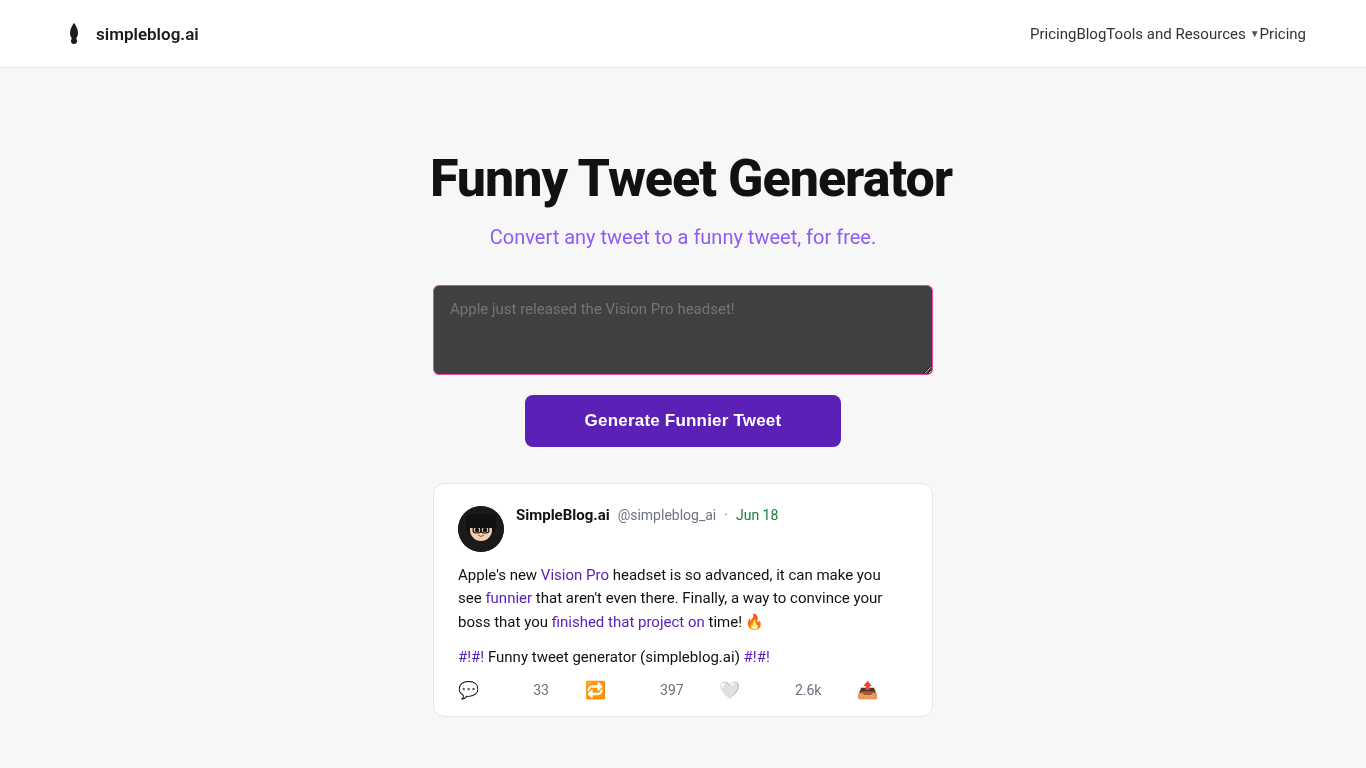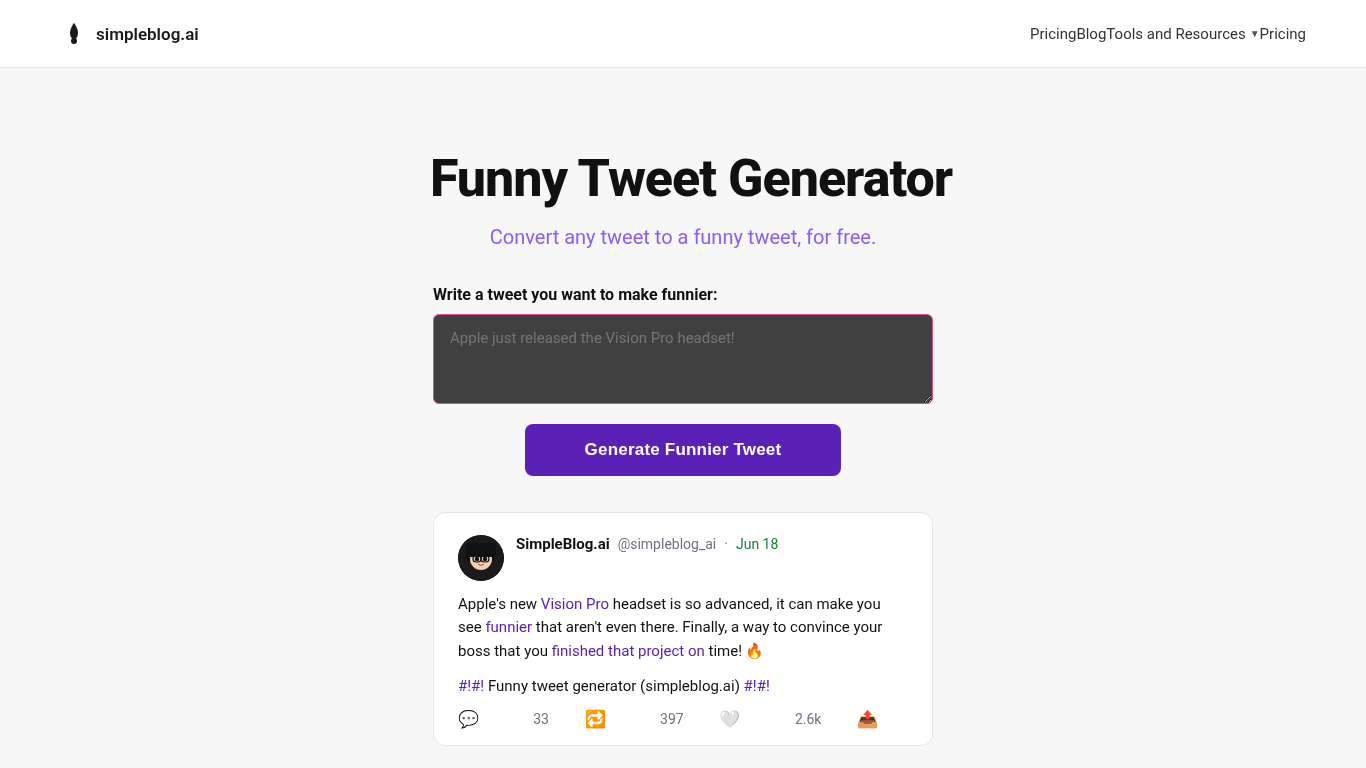--- a/index.html
+++ b/index.html
@@ -266,21 +266,20 @@
     </a>
     <a class="nav-link">Pricing</a>
   </nav>
 </header>
 
 <main class="main">
   <h1 class="page-title">Funny Tweet Generator</h1>
   <p class="page-subtitle">Convert any tweet to a funny tweet, for free.</p>
 
   <div class="form-section">
-    <label class="form-label">Write a tweet you want to make funnier:</label>
     <textarea class="tweet-textarea" placeholder="Apple just released the Vision Pro headset!" style=""></textarea>
     <button class="generate-btn">Generate Funnier Tweet</button>
   </div>
 
   <div class="tweet-card">
     <div class="tweet-header">
       <div class="tweet-avatar">
 
         <svg viewBox="0 0 46 46" width="46" height="46" xmlns="http://www.w3.org/2000/svg">
           <circle cx="23" cy="23" r="23" fill="#1a1a1a"></circle>

